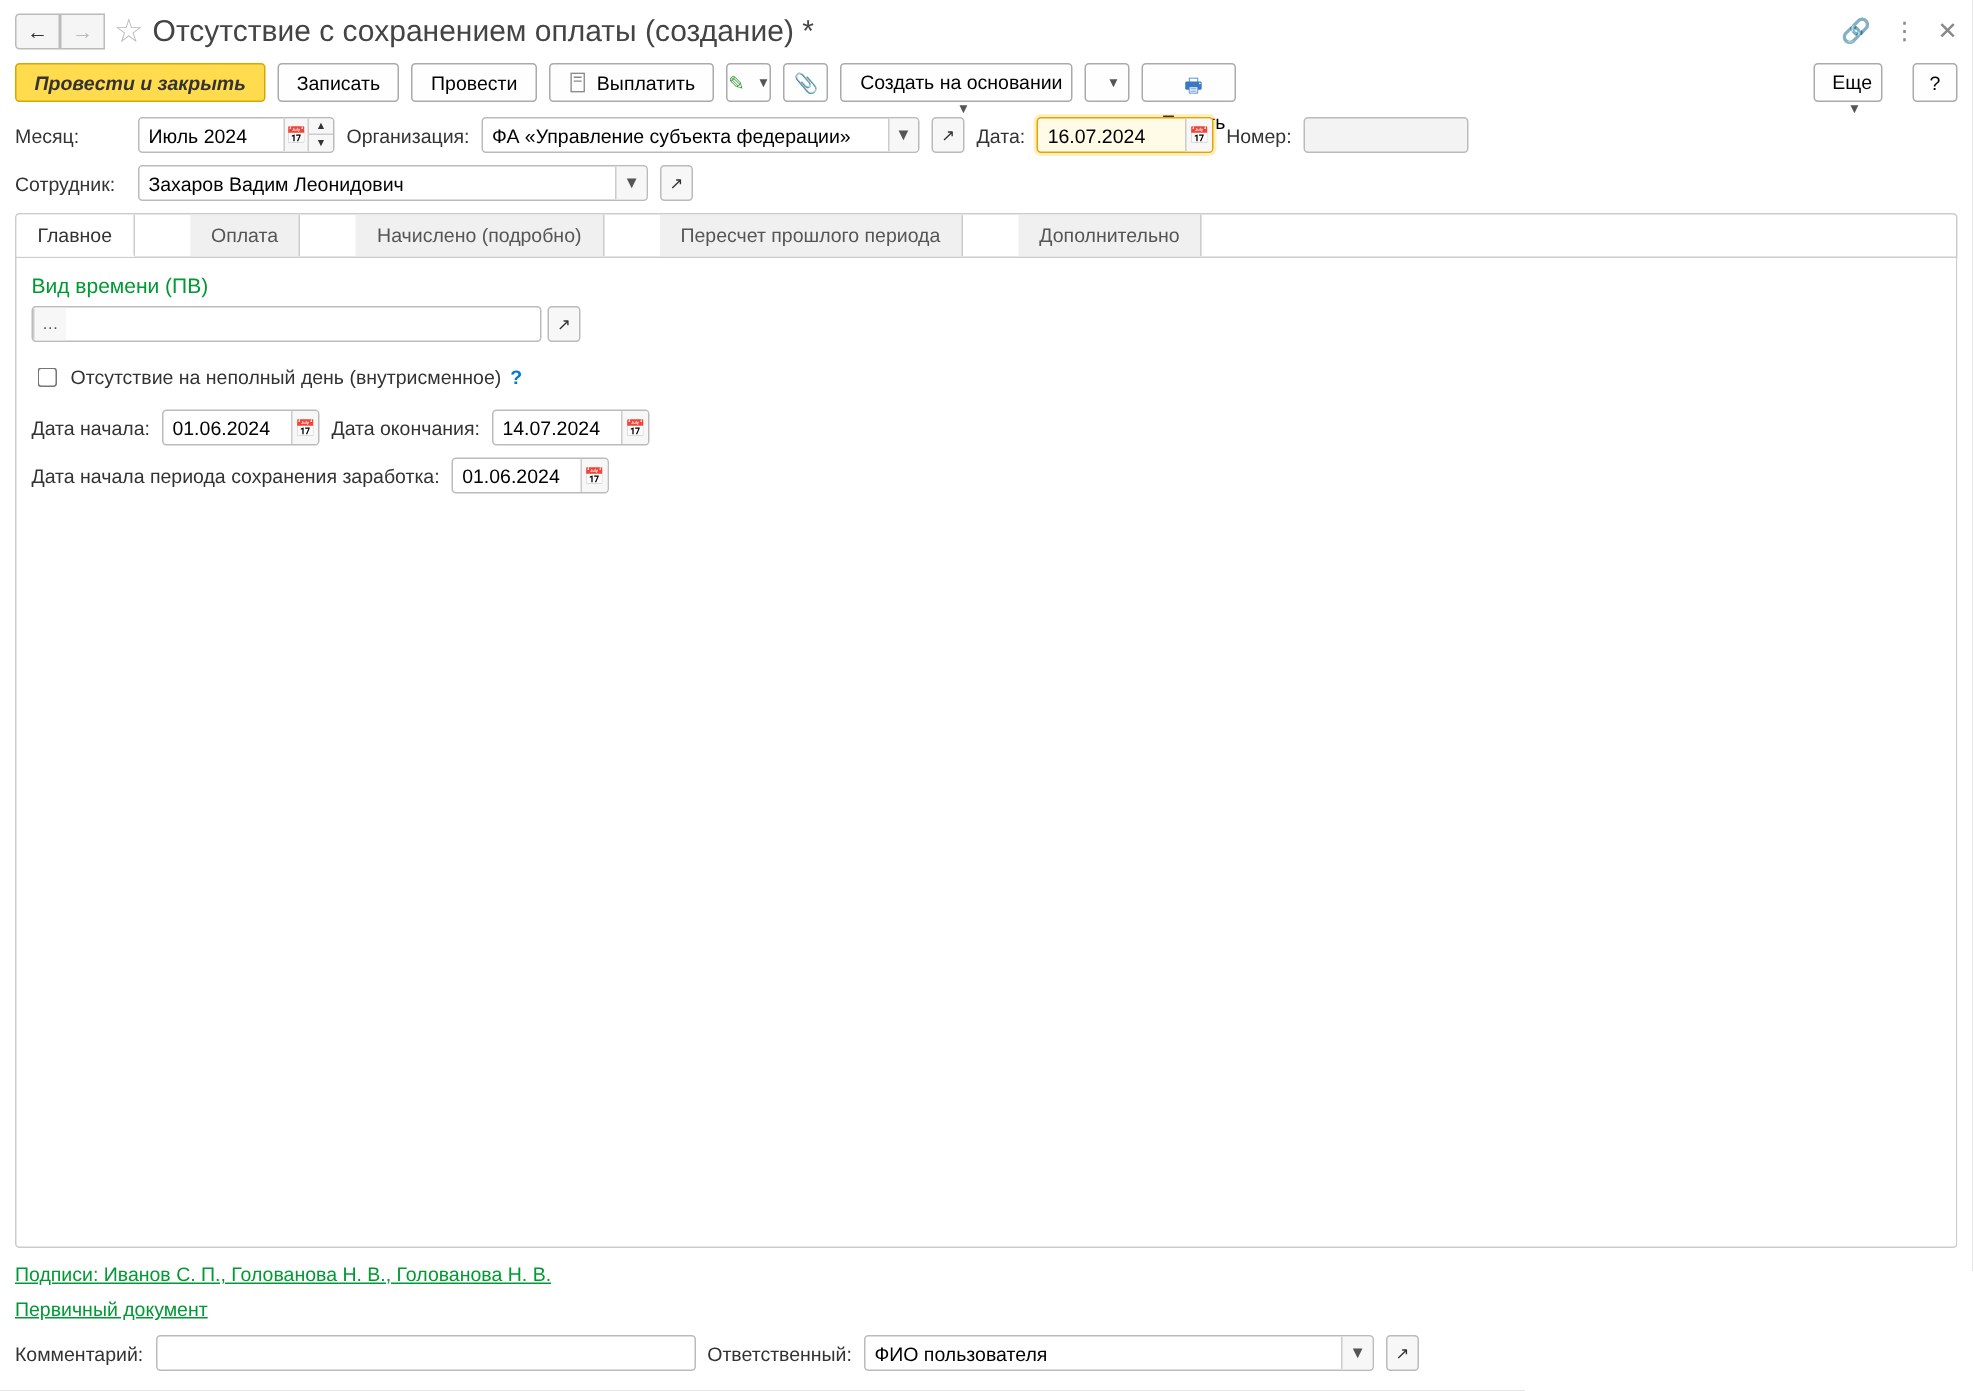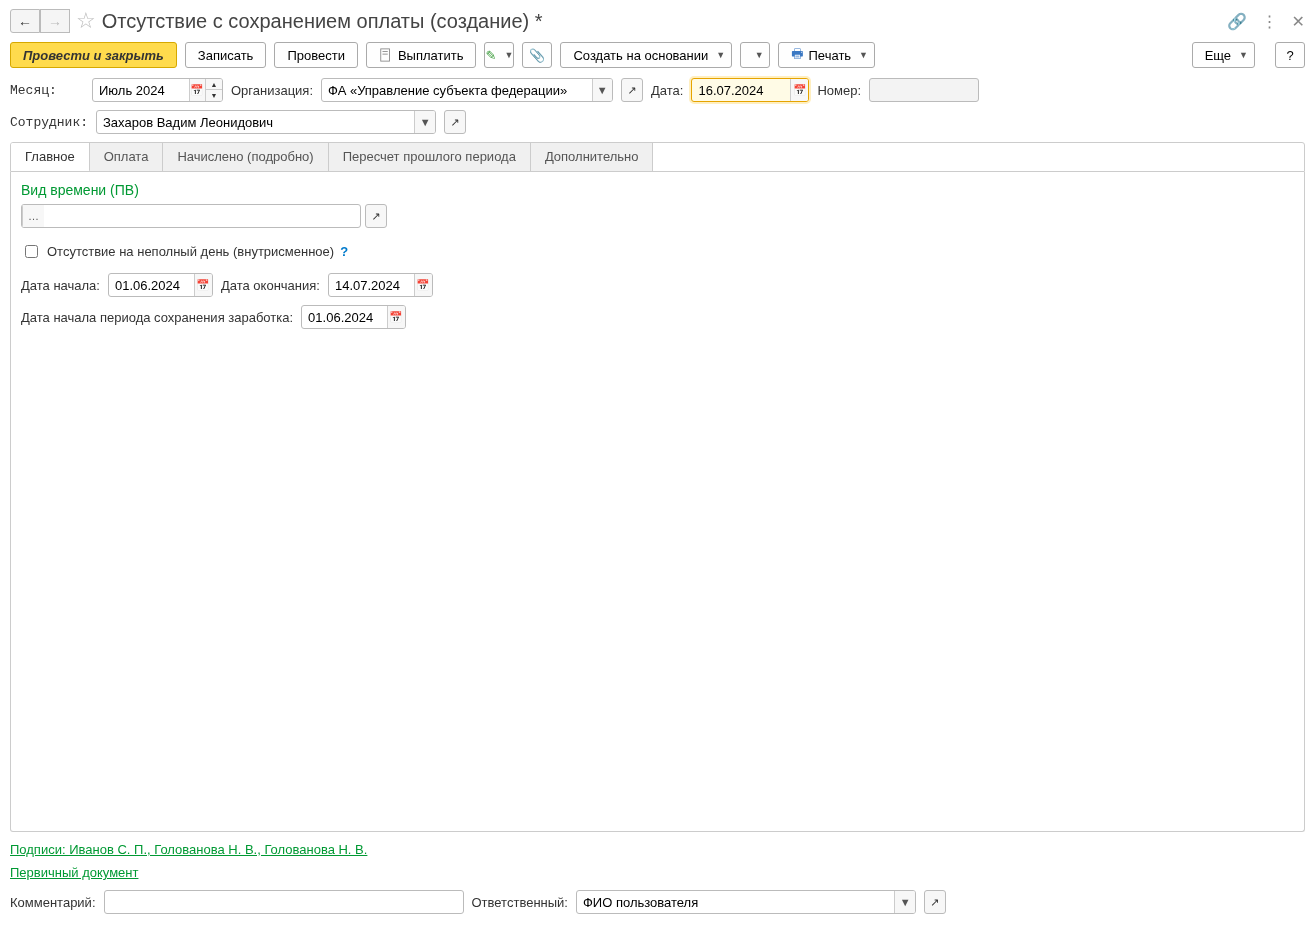--- a/index.html
+++ b/index.html
@@ -68,30 +68,30 @@
     border-color: #d6a800;
     font-weight: bold;
     color: #333;
     font-style: italic;
   }
   .btn-icon {
     padding: 4px 8px;
     width: 30px;
     justify-content: center;
   }
-  .btn-dd { padding-right: 6px; }
+  .btn-dd { padding-right: 6px; flex-direction: column; }
   .dd-arrow { font-size: 9px; color: #555; margin-left: 3px; }
   .toolbar-right { margin-left: auto; display: flex; gap: 20px; }
   .form-row {
     display: flex;
     align-items: center;
     gap: 8px;
     margin-bottom: 8px;
   }
-  .lbl { min-width: 74px; font-family: Liberation Mono, monospace; }
+  .lbl { min-width: 74px; }
   .lbl-auto { white-space: nowrap; }
   .input-group {
     display: flex;
     border: 1px solid #bbb;
     border-radius: 3px;
     background: #fff;
     overflow: hidden;
     align-items: stretch;
     height: 24px;
   }
@@ -146,20 +146,21 @@
     box-shadow: 0 0 0 2px rgba(255,193,7,.25);
     background: #fffbe6;
   }
   .tabs {
     display: flex;
     border: 1px solid #ccc;
     border-bottom: 1px solid #ccc;
     border-radius: 3px 3px 0 0;
     overflow: hidden;
     width: 100%;
+    gap: 37px;
   }
   .tab {
     padding: 6px 14px;
     border-right: 1px solid #ccc;
     background: #f0f0f0;
     cursor: pointer;
     color: #555;
   }
   .tab.active {
     background: #fff;

